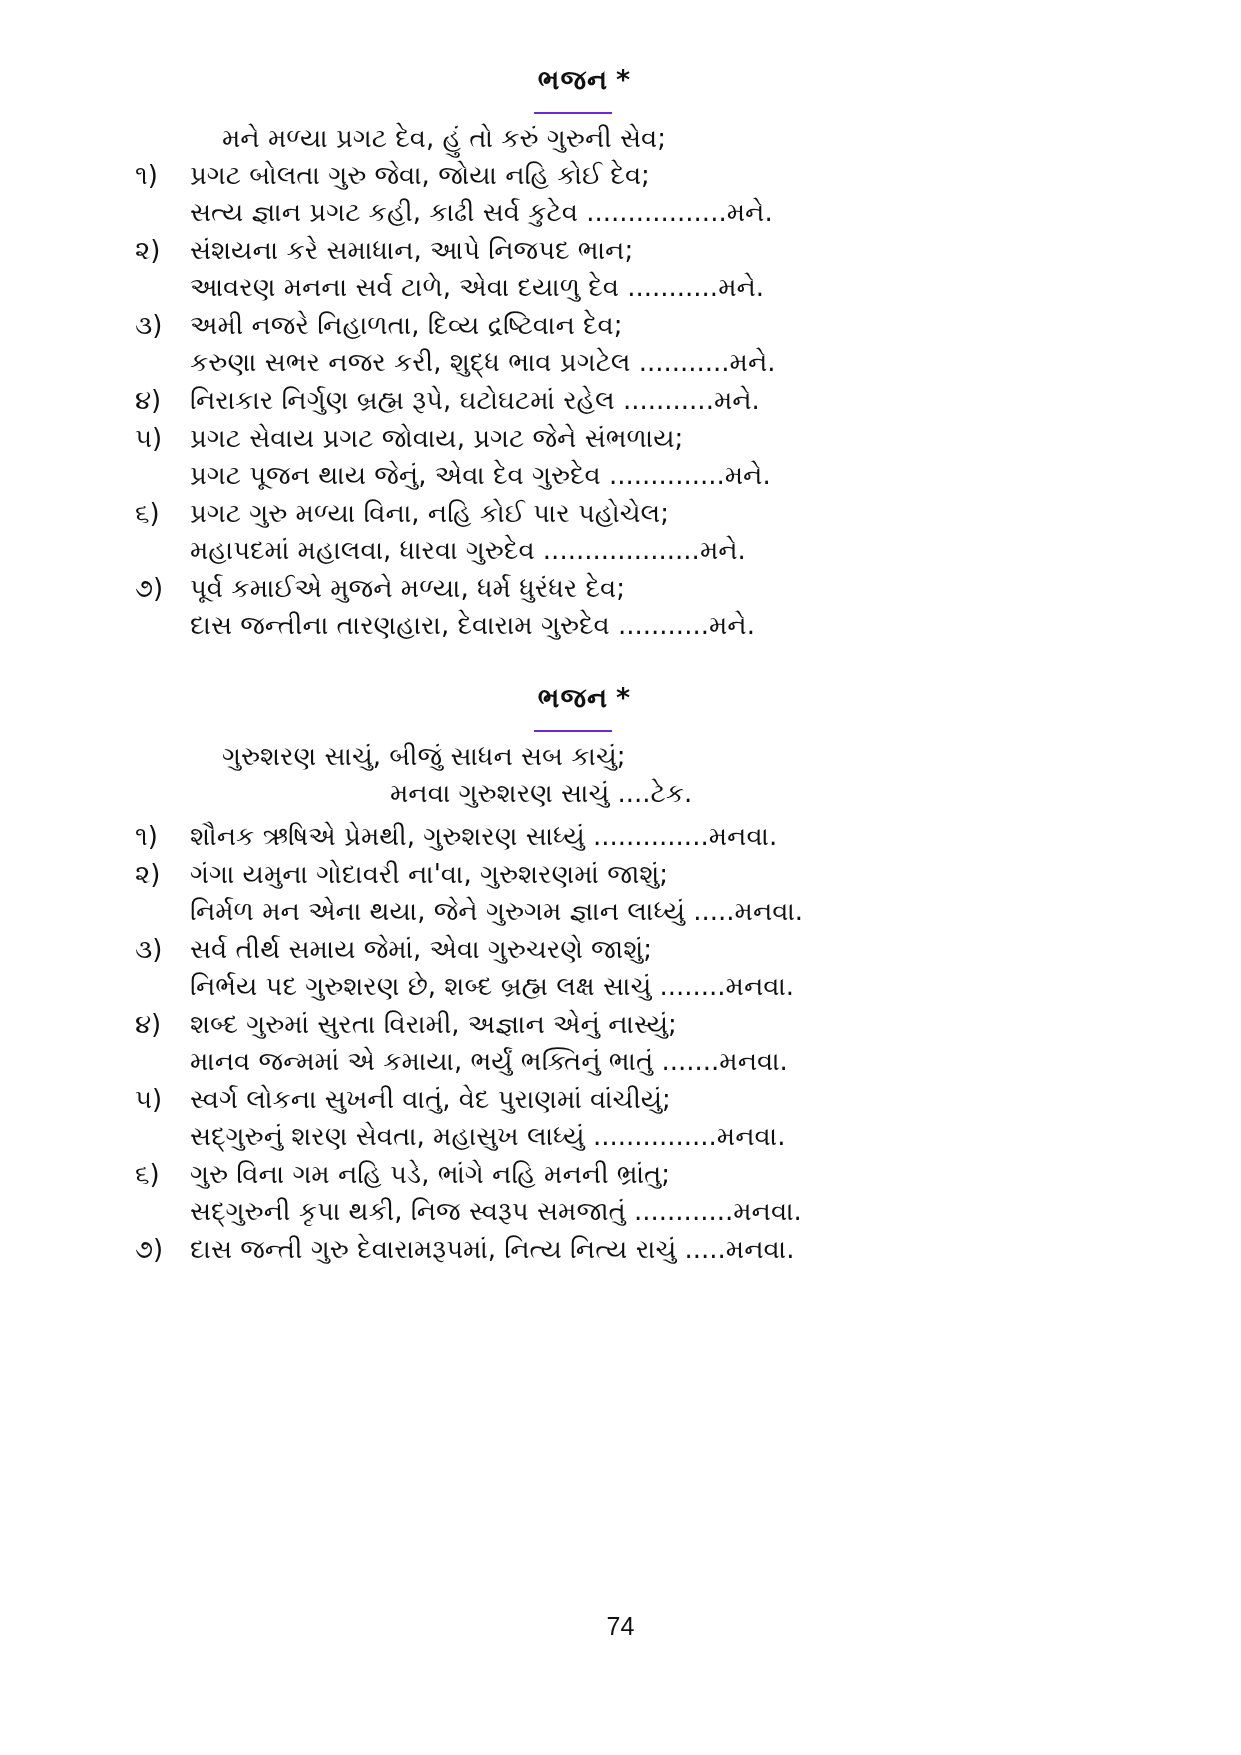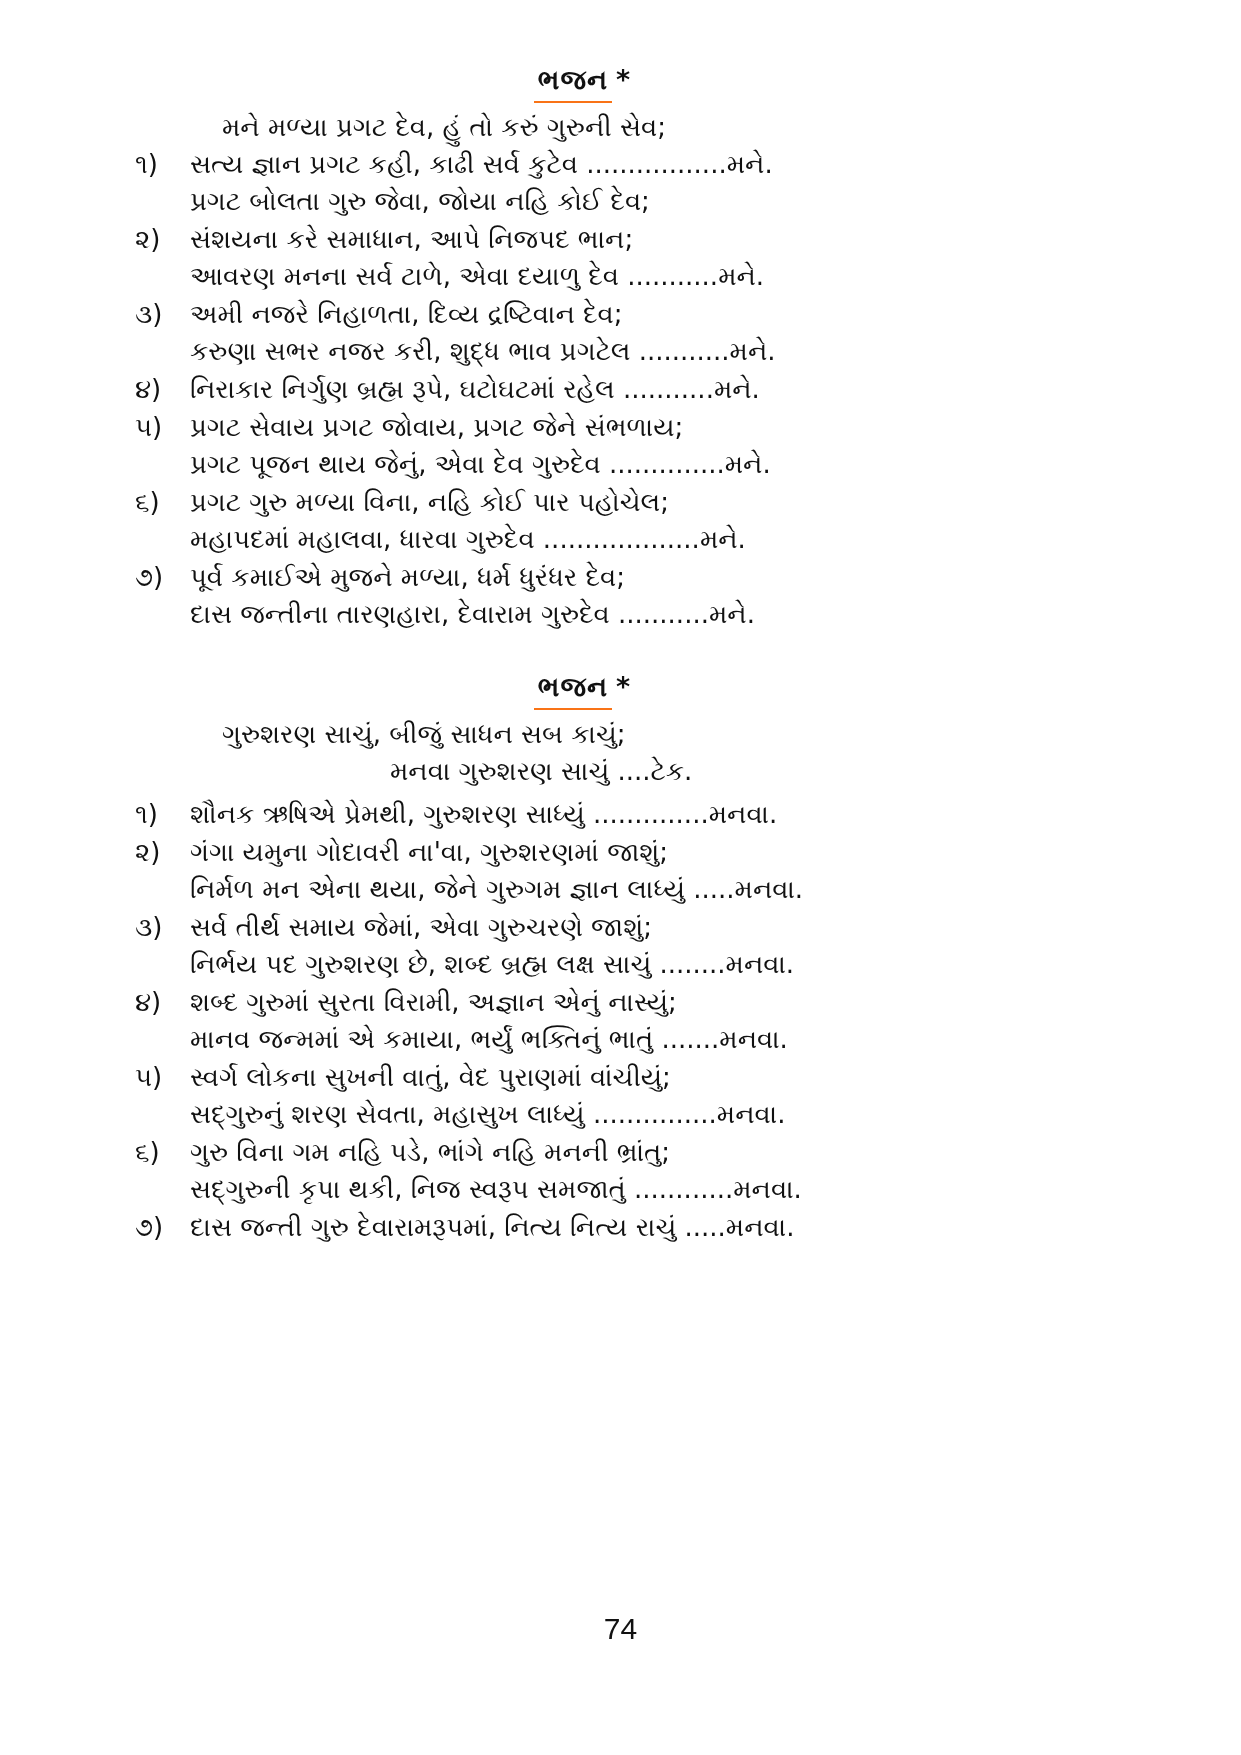--- a/index.html
+++ b/index.html
@@ -27,22 +27,22 @@
   }
   .section-heading {
     text-align: center;
     font-size: 27px;
     font-weight: bold;
     line-height: 40px;
     margin-bottom: 6px;
     letter-spacing: 1px;
   }
   .heading-text {
-    border-bottom: 2px solid #f97316;
-    padding: 0 4px 1px 4px;
+    border-bottom: 2px solid #6d28d9;
+    padding: 0 4px 12px 4px;
     display: inline-block;
   }
   .heading-mark {
     display: inline-block;
     vertical-align: top;
     margin-left: 4px;
     font-weight: bold;
   }
   .poem-line {
     font-size: 26px;
@@ -69,42 +69,42 @@
   }
   .verse-body {
     flex: 1;
   }
   .page-number {
     position: absolute;
     left: 0;
     right: 0;
     top: 1612px;
     text-align: center;
-    font-size: 30px;
+    font-size: 25px;
     font-family: "Liberation Sans", "DejaVu Sans", sans-serif;
     color: #111;
   }
 </style>
 </head>
 <body>
 
 <div class="page">
   <div class="content">
 
     <div class="bhajan-section">
       <div class="section-heading">
         <span class="heading-text">ભજન</span><span class="heading-mark">*</span>
       </div>
       <div class="poem-line refrain-line-1">મને મળ્યા પ્રગટ દેવ, હું તો કરું ગુરુની સેવ;</div>
       <div class="verses">
   <div class="verse">
     <div class="verse-num">૧)</div>
     <div class="verse-body">
+      <div class="poem-line">પ્રગટ બોલતા ગુરુ જેવા, જોયા નહિ કોઈ દેવ;</div>
       <div class="poem-line">સત્ય જ્ઞાન પ્રગટ કહી, કાઢી સર્વ કુટેવ .................મને.</div>
-      <div class="poem-line">પ્રગટ બોલતા ગુરુ જેવા, જોયા નહિ કોઈ દેવ;</div>
     </div>
   </div>
 
   <div class="verse">
     <div class="verse-num">૨)</div>
     <div class="verse-body">
       <div class="poem-line">સંશયના કરે સમાધાન, આપે નિજપદ ભાન;</div>
       <div class="poem-line">આવરણ મનના સર્વ ટાળે, એવા દયાળુ દેવ ...........મને.</div>
     </div>
   </div>

